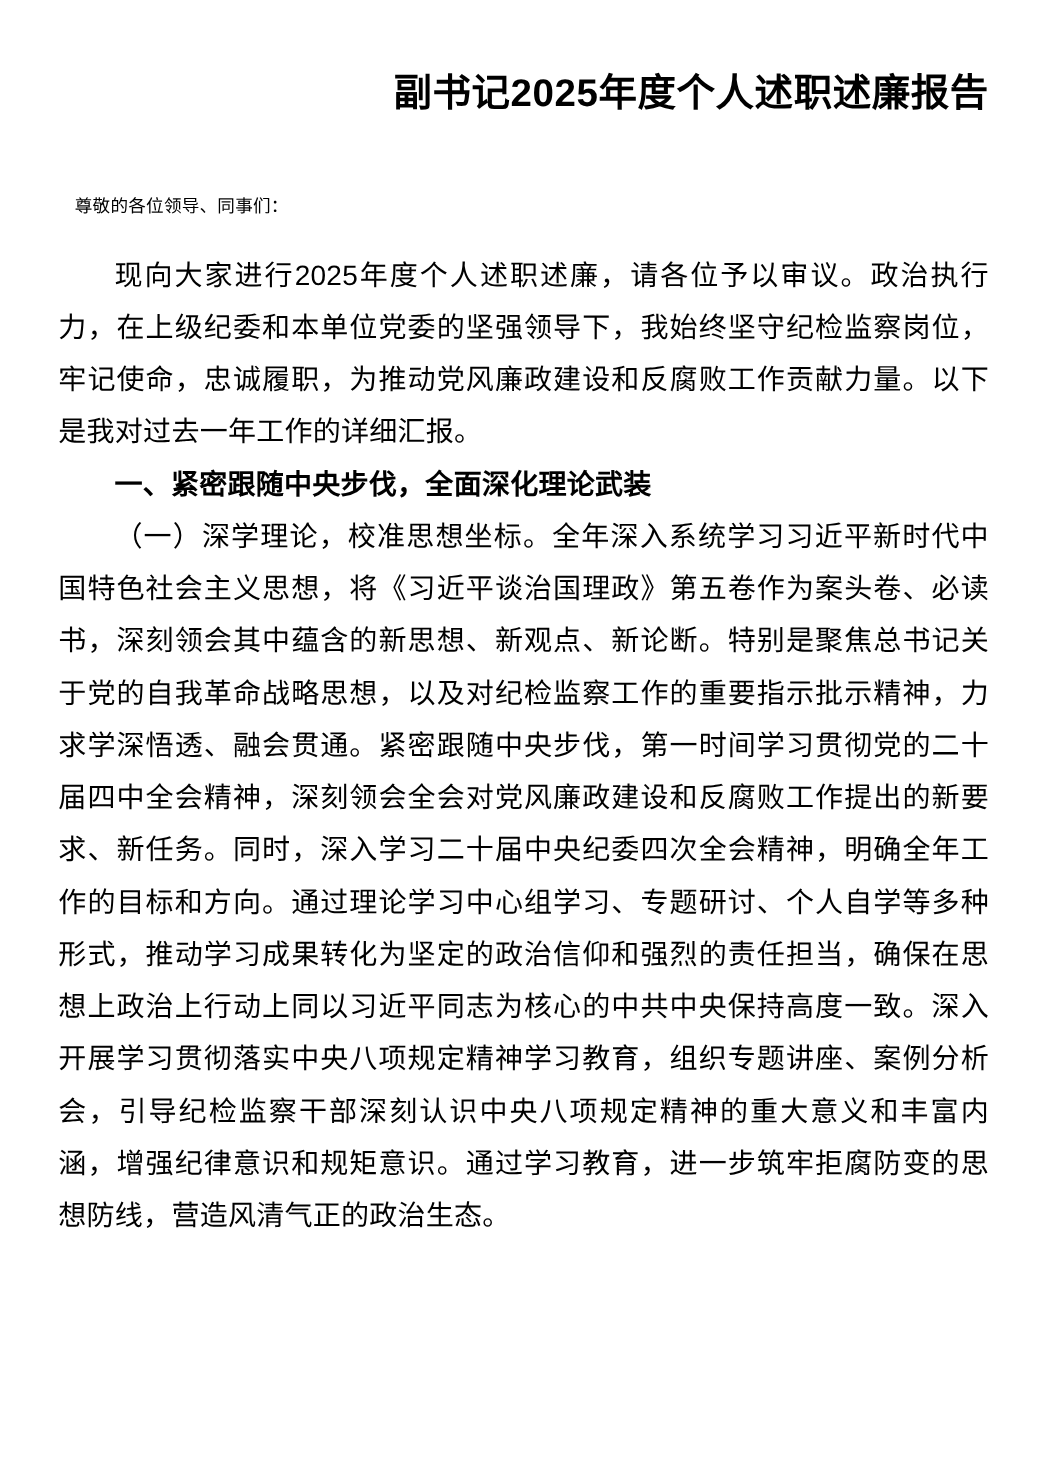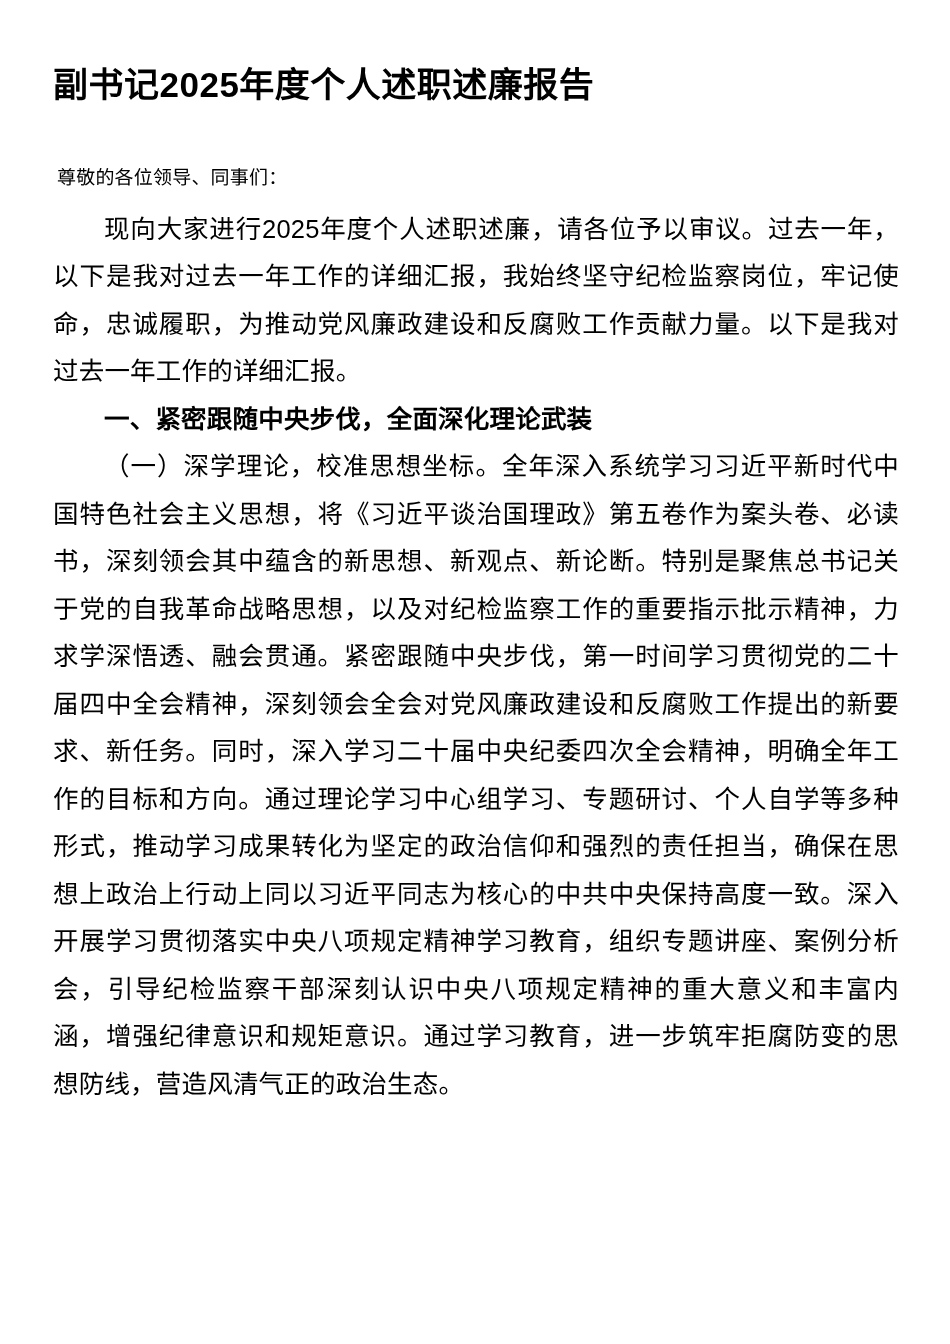--- a/index.html
+++ b/index.html
@@ -23,36 +23,36 @@
   }
 
   .doc-body {
     position: absolute;
     left: 53px;
     top: 0;
     width: 846px;
   }
 
   .doc-title {
-    text-align: left;
+    text-align: right;
     font-size: 35px;
     line-height: 46px;
     font-weight: 700;
     letter-spacing: 0.5px;
     margin: 0;
     padding-top: 62px;
     padding-bottom: 0;
     color: #000000;
     font-family: "Liberation Sans", "DejaVu Sans", sans-serif;
   }
 
   .salutation {
-    font-size: 19px;
+    font-size: 16px;
     line-height: 47.5px;
-    margin: 4px;
+    margin: 15px;
     padding-top: 42px;
     text-align: justify;
     text-justify: inter-character;
     letter-spacing: 0.2px;
     font-weight: 400;
   }
 
   .para {
     font-size: 25.5px;
     line-height: 47.5px;
@@ -83,21 +83,21 @@
 </head>
 <body>
 
 <div class="page">
   <div class="doc-body">
 
     <h1 class="doc-title">副书记2025年度个人述职述廉报告</h1>
 
     <p class="salutation">尊敬的各位领导、同事们：</p>
 
-    <p class="para">现向大家进行2025年度个人述职述廉，请各位予以审议。过去一年，以下是我对过去一年工作的详细汇报，我始终坚守纪检监察岗位，牢记使命，忠诚履职，为推动党风廉政建设和反腐败工作贡献力量。以下是我对过去一年工作的详细汇报。</p>
+    <p class="para">现向大家进行2025年度个人述职述廉，请各位予以审议。政治执行力，在上级纪委和本单位党委的坚强领导下，我始终坚守纪检监察岗位，牢记使命，忠诚履职，为推动党风廉政建设和反腐败工作贡献力量。以下是我对过去一年工作的详细汇报。</p>
 
     <p class="heading">一、紧密跟随中央步伐，全面深化理论武装</p>
 
 
     <p class="para">（一）深学理论，校准思想坐标。全年深入系统学习习近平新时代中国特色社会主义思想，将《习近平谈治国理政》第五卷作为案头卷、必读书，深刻领会其中蕴含的新思想、新观点、新论断。特别是聚焦总书记关于党的自我革命战略思想，以及对纪检监察工作的重要指示批示精神，力求学深悟透、融会贯通。紧密跟随中央步伐，第一时间学习贯彻党的二十届四中全会精神，深刻领会全会对党风廉政建设和反腐败工作提出的新要求、新任务。同时，深入学习二十届中央纪委四次全会精神，明确全年工作的目标和方向。通过理论学习中心组学习、专题研讨、个人自学等多种形式，推动学习成果转化为坚定的政治信仰和强烈的责任担当，确保在思想上政治上行动上同以习近平同志为核心的中共中央保持高度一致。深入开展学习贯彻落实中央八项规定精神学习教育，组织专题讲座、案例分析会，引导纪检监察干部深刻认识中央八项规定精神的重大意义和丰富内涵，增强纪律意识和规矩意识。通过学习教育，进一步筑牢拒腐防变的思想防线，营造风清气正的政治生态。</p>
 
   </div>
 </div>
 
 </body></html>

